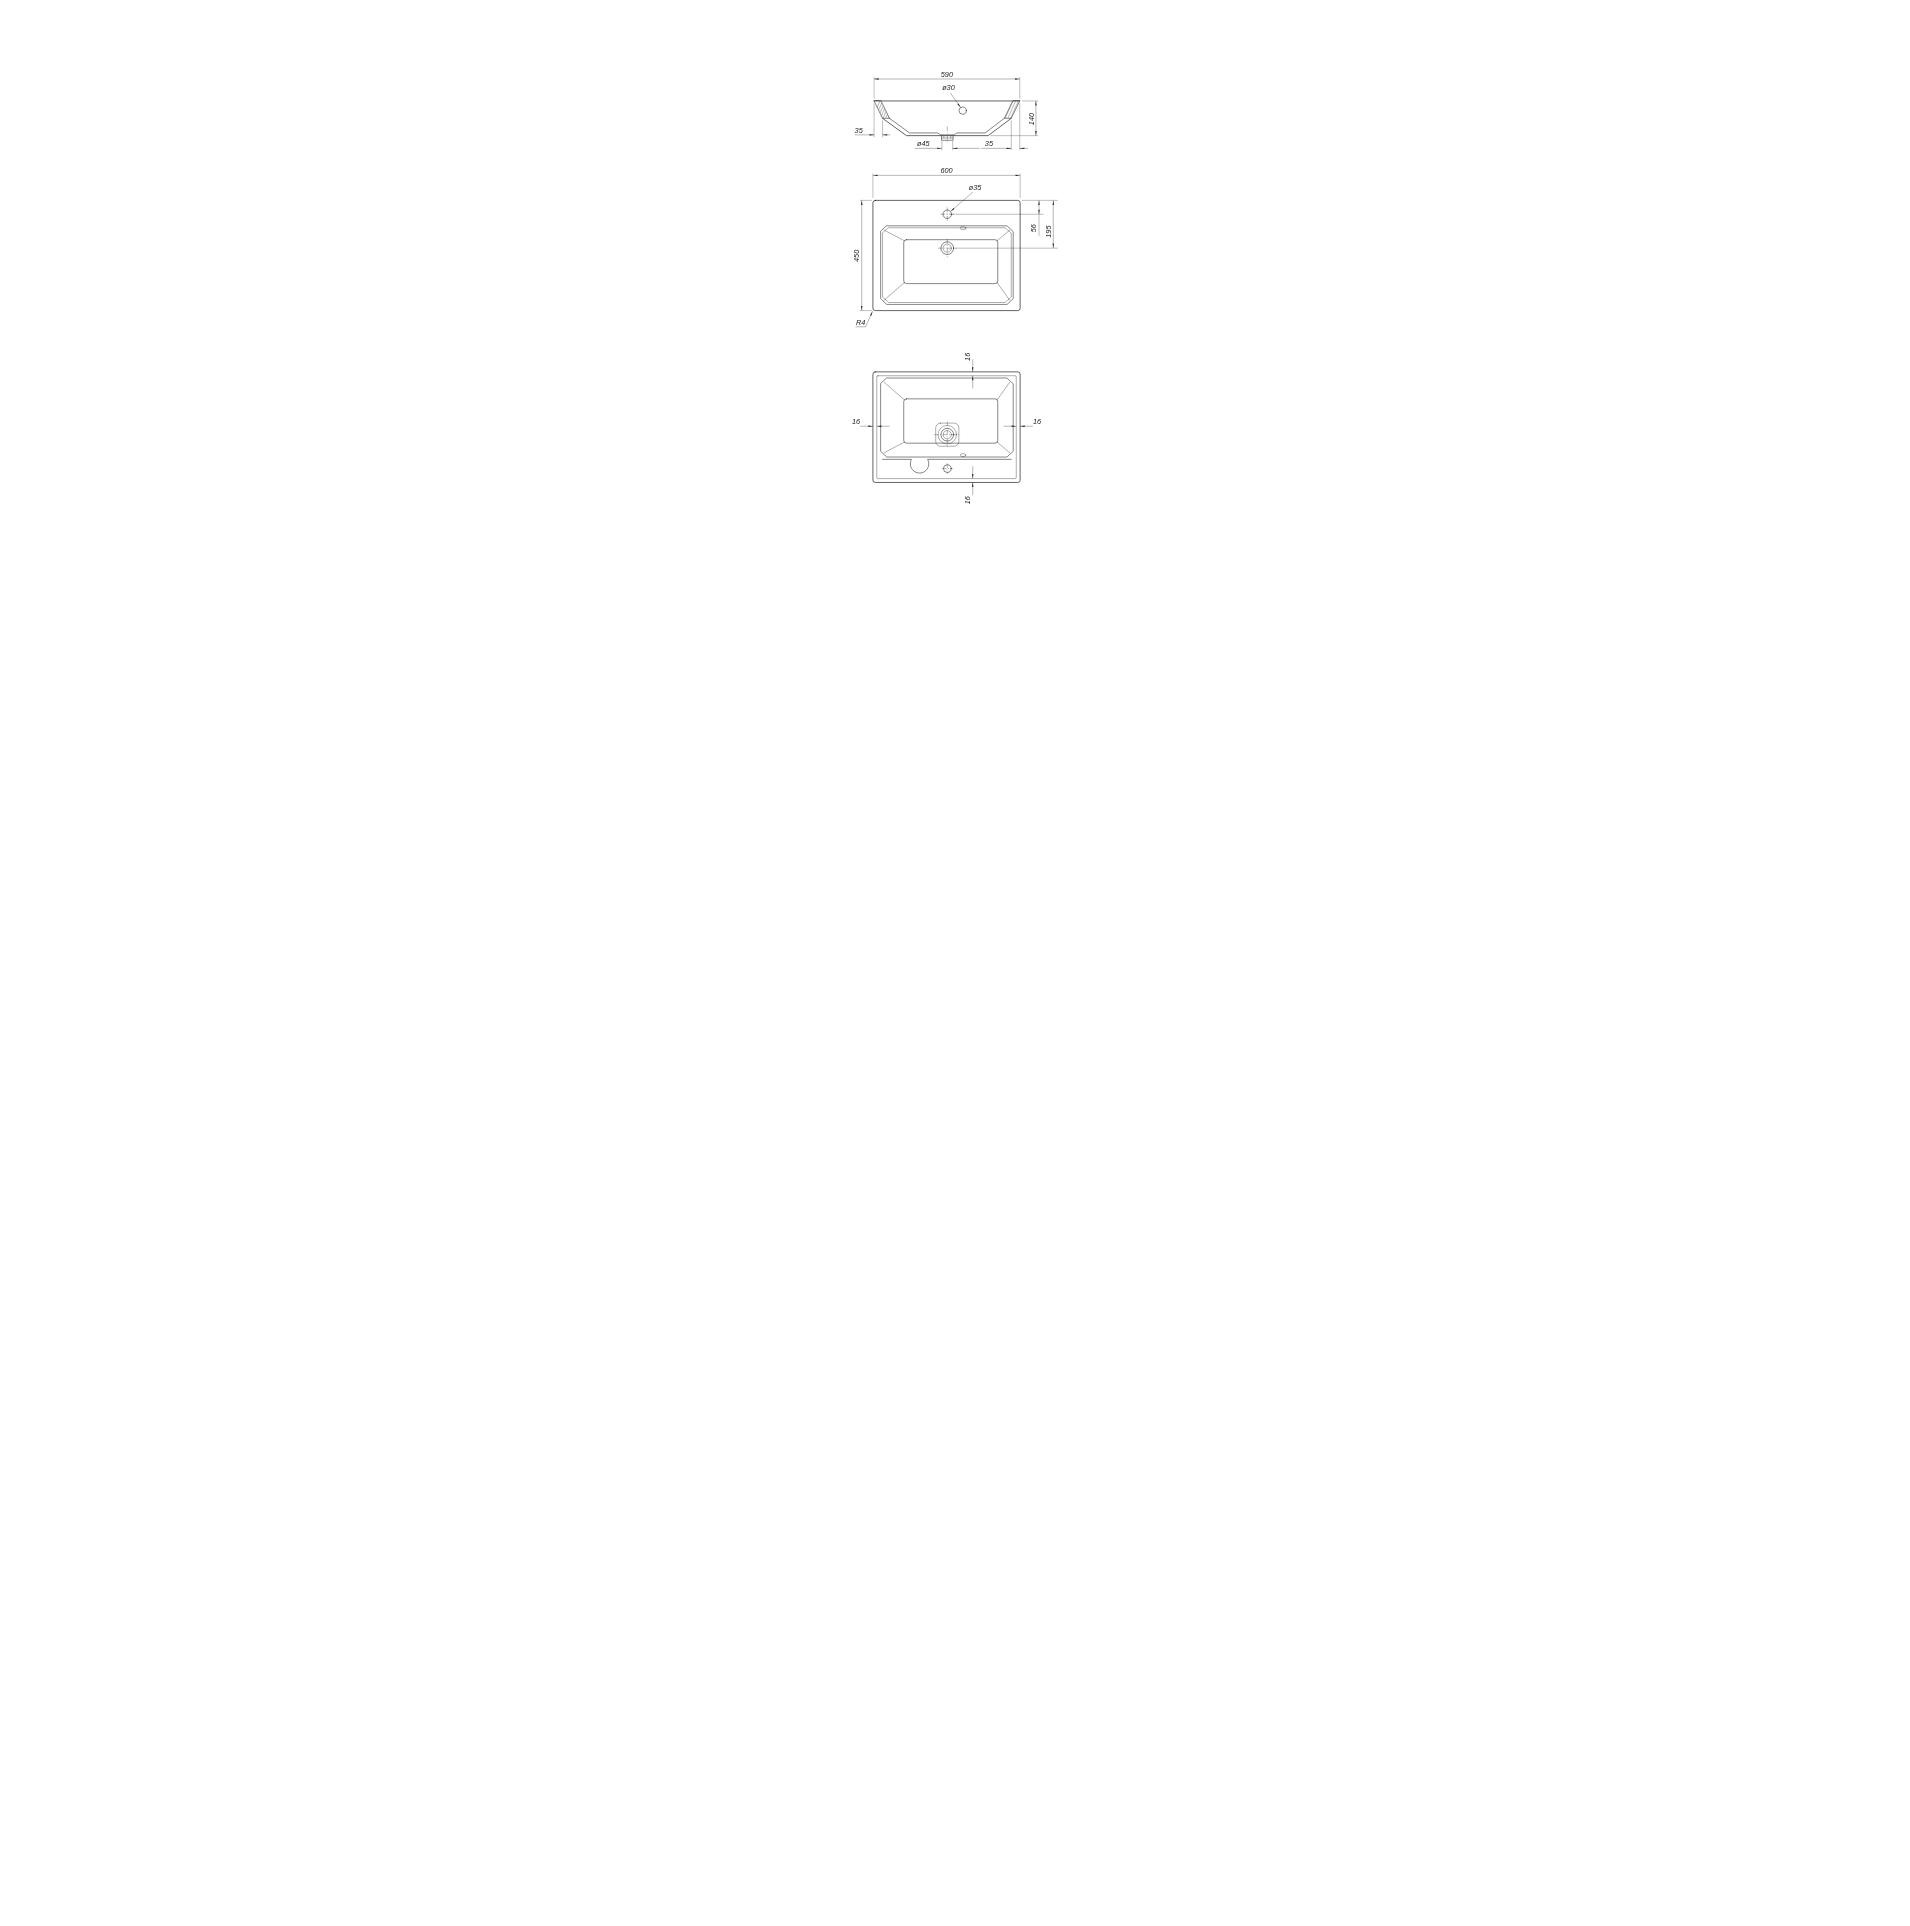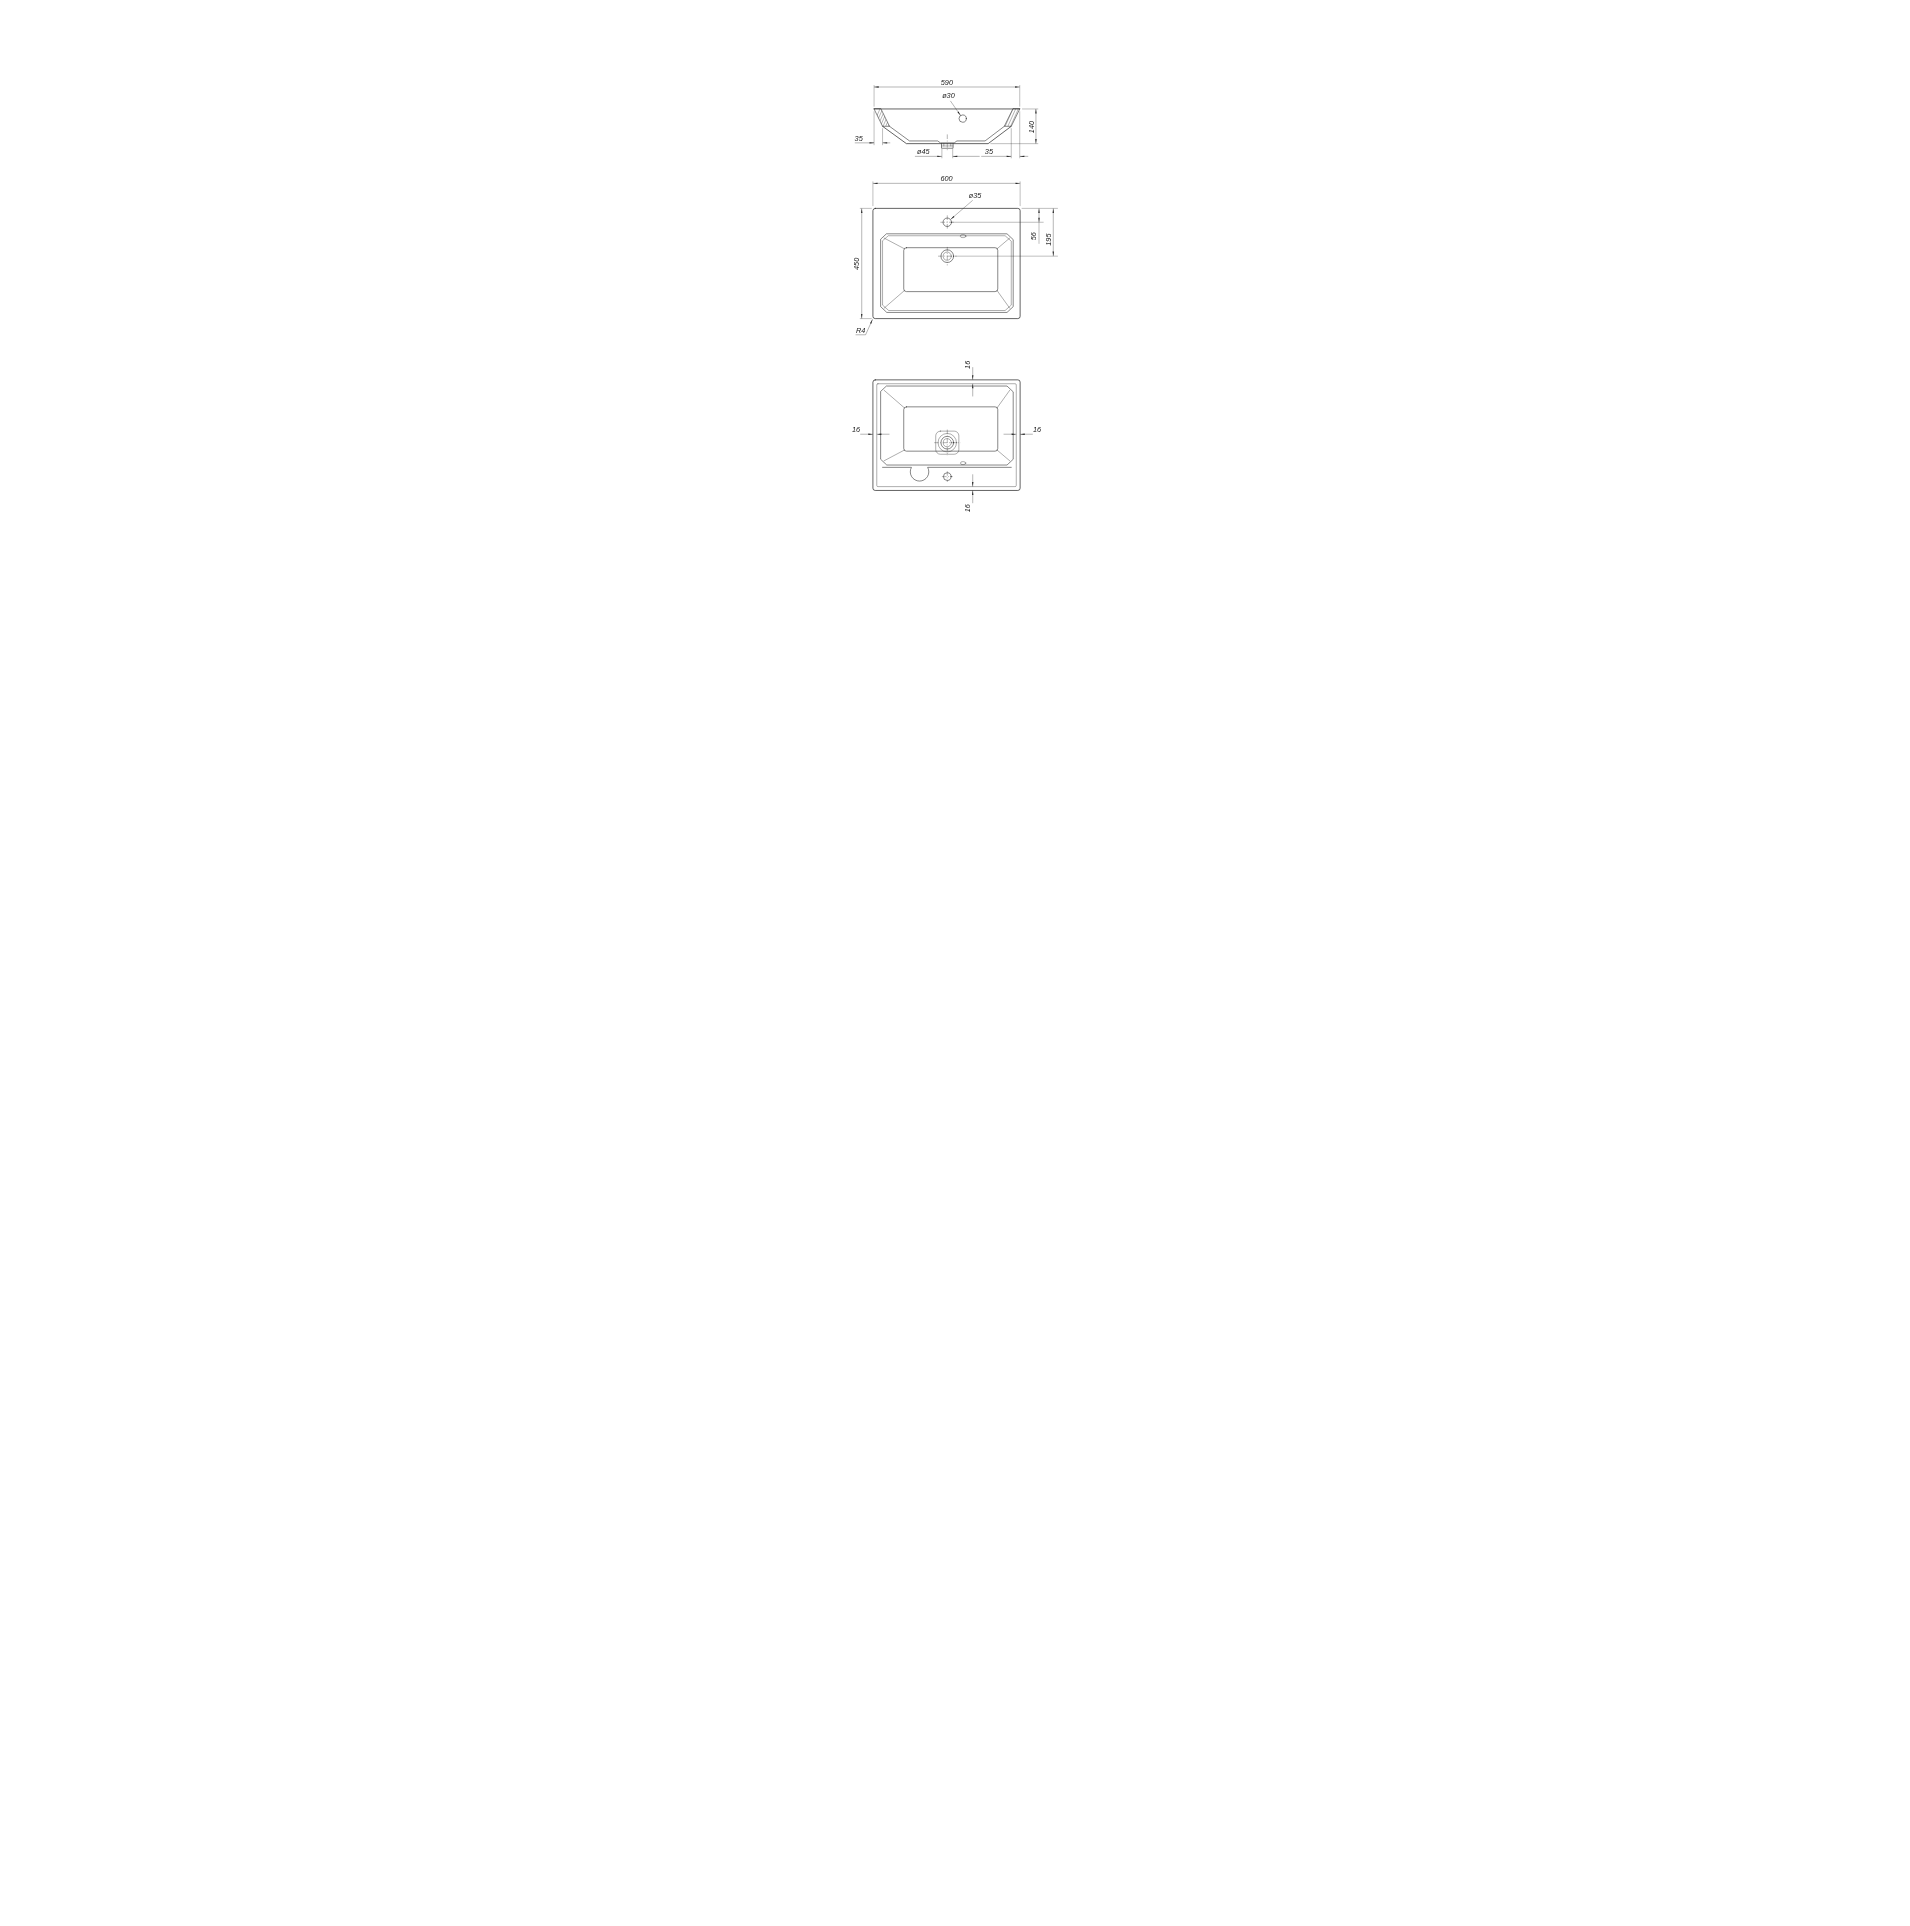--- a/index.html
+++ b/index.html
@@ -5,21 +5,21 @@
   html, body {
     margin: 0;
     padding: 0;
     background: #ffffff;
     font-family: "Liberation Sans", sans-serif;
   }
   .sheet {
     position: relative;
     width: 424px;
     height: 600px;
-    margin: 8px auto;
+    margin: 0 auto;
     background: #ffffff;
   }
   svg { display: block; width: 100%; height: 100%; }
 
   .outline   { stroke: #1f1f1f; stroke-width: 1.8; fill: none; stroke-linejoin: round; stroke-linecap: round; }
   .edge      { stroke: #1f1f1f; stroke-width: 1.4; fill: none; stroke-linejoin: round; stroke-linecap: round; }
   .thin      { stroke: #2a2a2a; stroke-width: 1.0; fill: none; stroke-linejoin: round; stroke-linecap: round; }
   .dimline   { stroke: #2a2a2a; stroke-width: 0.9; fill: none; }
   .extline   { stroke: #2a2a2a; stroke-width: 0.8; fill: none; }
   .centerline{ stroke: #2a2a2a; stroke-width: 0.9; fill: none; stroke-dasharray: 12 4 2.5 4; }

